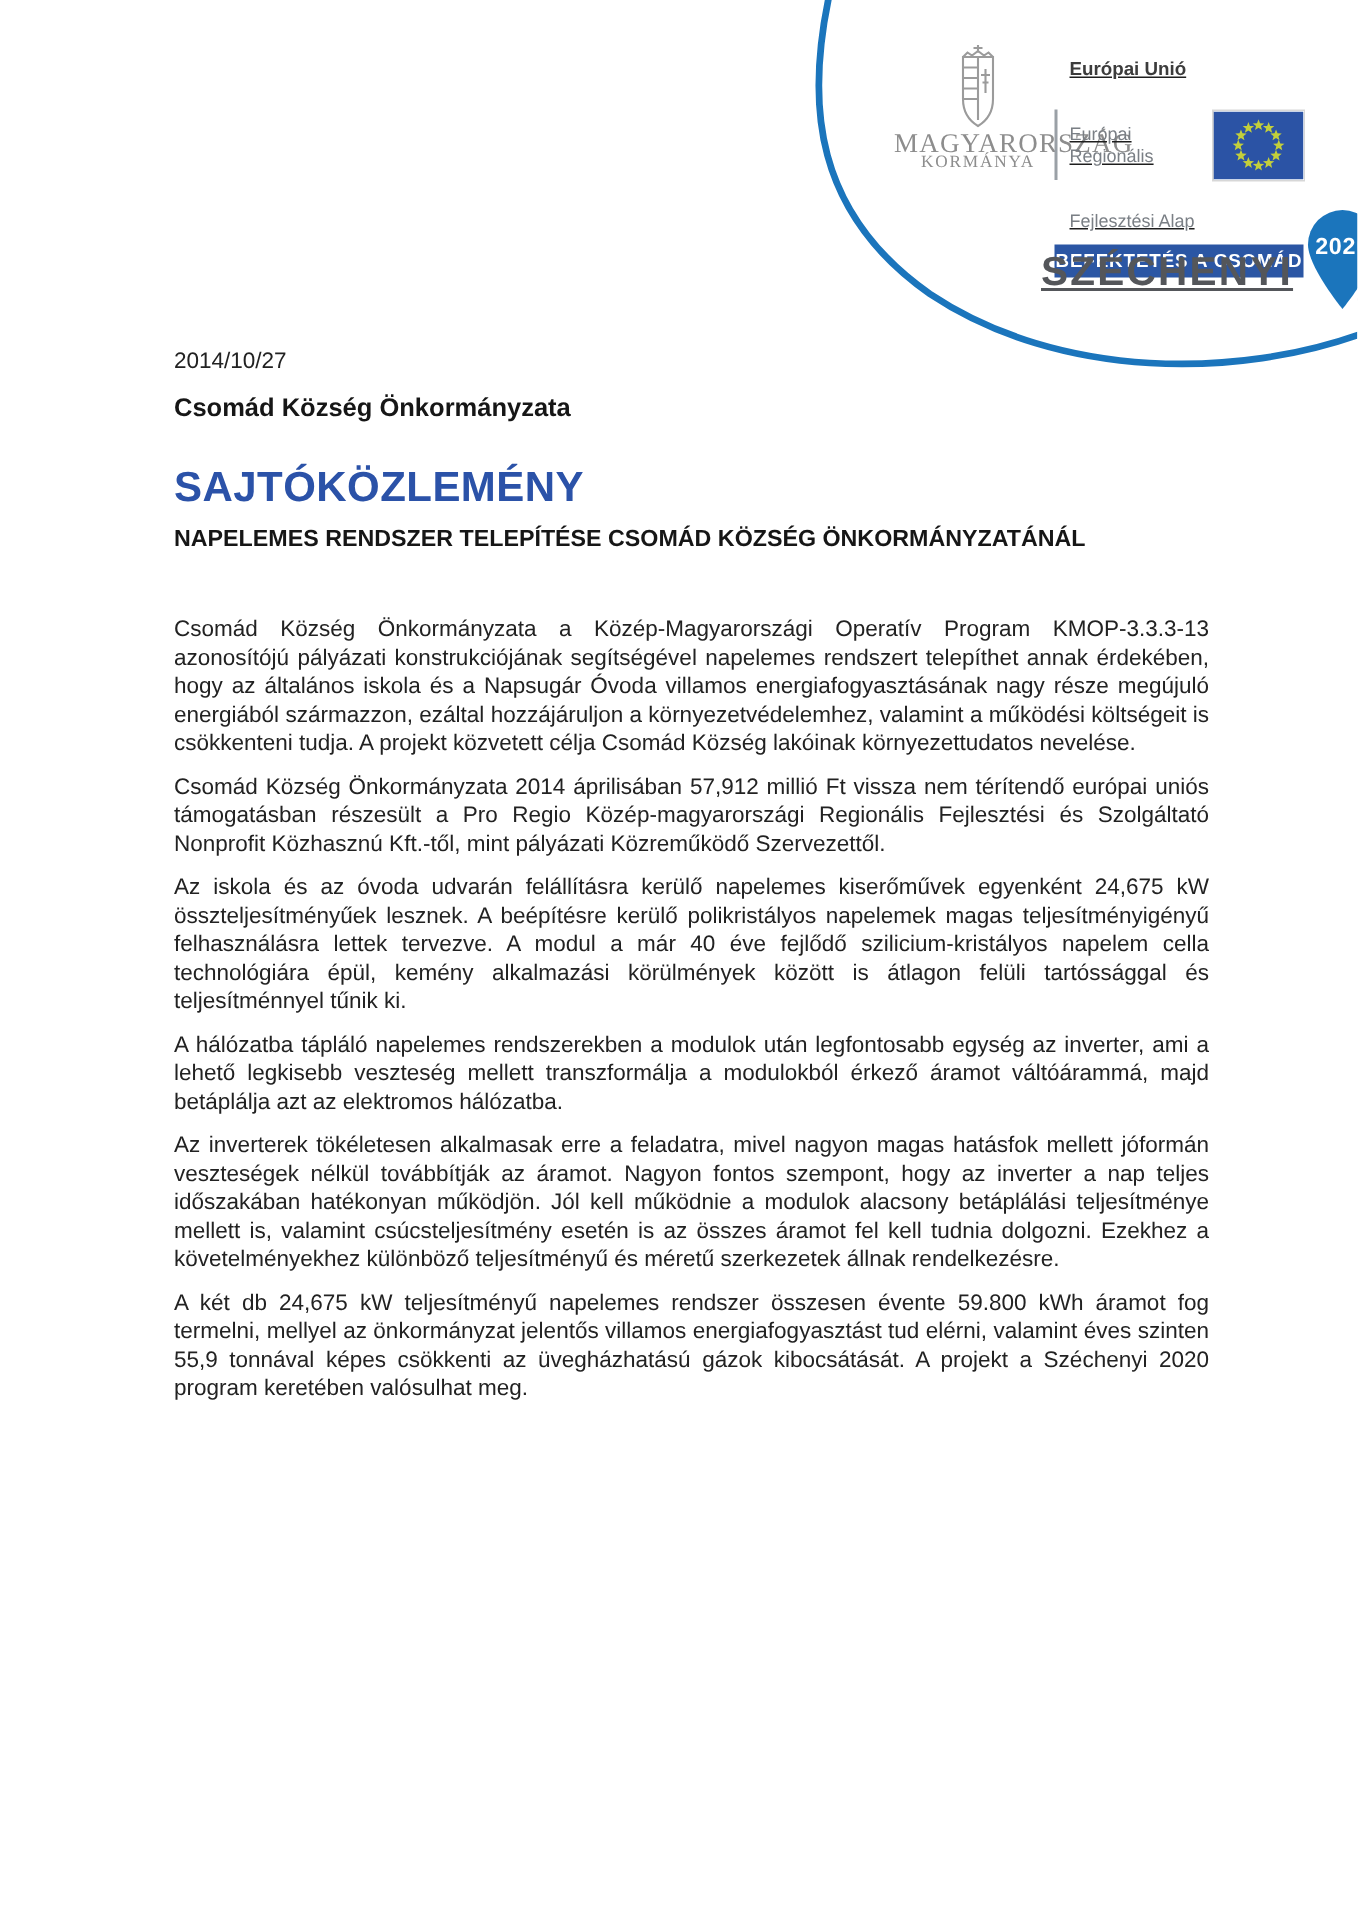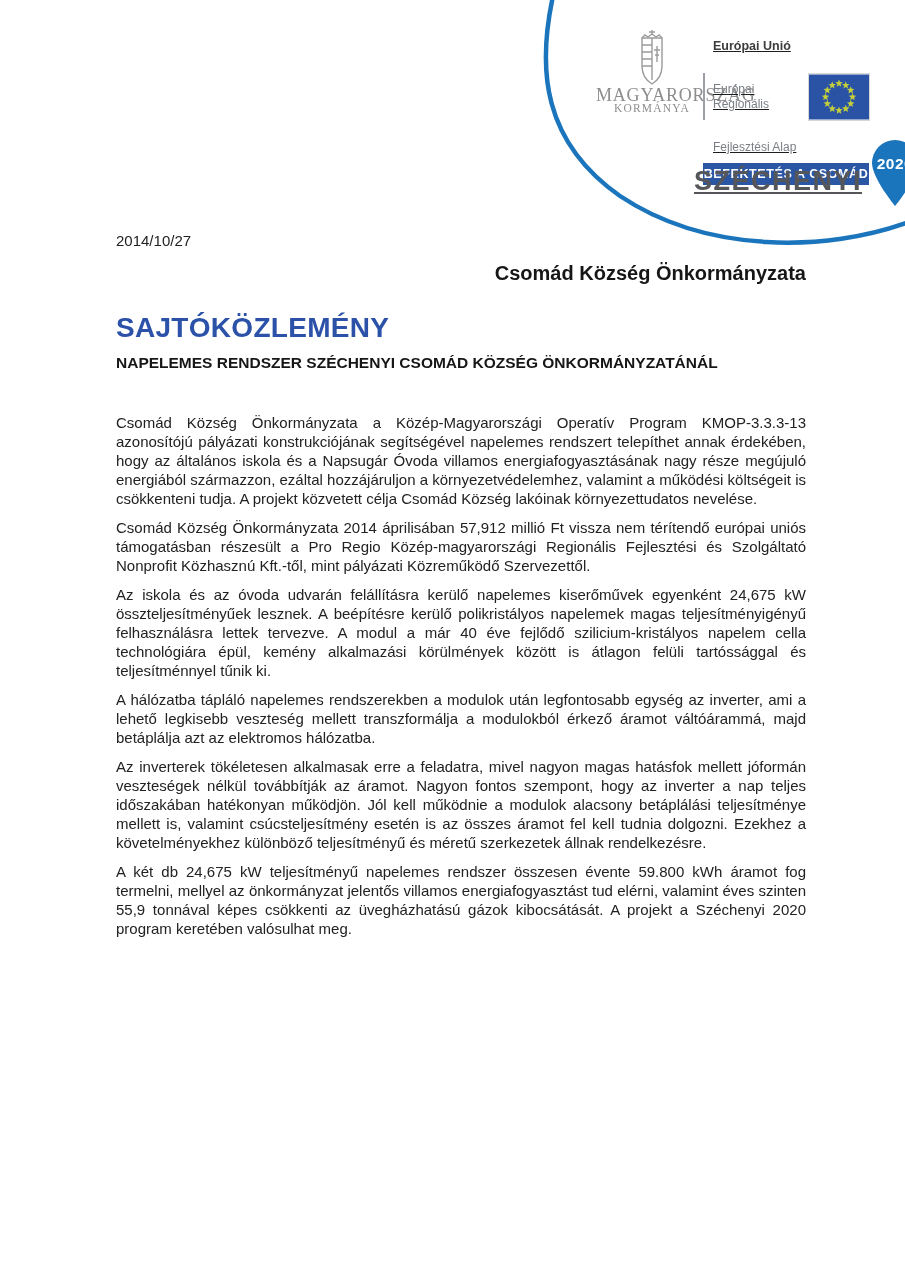--- a/index.html
+++ b/index.html
@@ -48,21 +48,21 @@
   }
   .szechenyi-word {
     font-size:27px; font-weight:bold; letter-spacing:1.5px;
     color:#54565a; line-height:27px; padding-top:14px;text-decoration:underline;
   }
   .szechenyi-pin { margin-left:5px; }
 
   
   .content { position:absolute; left:116px; top:188px; width:690px;margin-top:44px; }
   .doc-date { font-size:15px; color:#222; margin-bottom:13px; }
-  .doc-org  { font-size:20px; font-weight:bold; color:#161616;text-align:right; }
+  .doc-org  { font-size:17px; font-weight:bold; color:#161616; }
   .doc-title {
     margin-top:27px;
     font-size:28px; font-weight:bold; color:#2b52a8; letter-spacing:0.3px;
   }
   .doc-subtitle { margin-top:10px; font-size:15.5px; font-weight:bold; color:#161616; }
   .doc-lead {
     margin-top:12px; font-size:15px; font-weight:bold; color:#161616;
     text-align:justify; line-height:19px;
   }
   .doc-body { margin-top:41px; }
@@ -132,21 +132,21 @@
       <path d="M28 68 C28 68 5 40 5 25 A23 23 0 1 1 51 25 C51 40 28 68 28 68 Z" fill="#1b75bc"></path>
       <text x="28" y="31" text-anchor="middle" font-family="Liberation Sans, sans-serif" font-size="15.5" font-weight="bold" fill="#ffffff" letter-spacing="0.5">2020</text>
     </svg>
   </div>
 
   <div class="content">
     <div class="doc-date">2014/10/27</div>
     <div class="doc-org">Csomád Község Önkormányzata</div>
 
     <h1 class="doc-title">SAJTÓKÖZLEMÉNY</h1>
-    <h2 class="doc-subtitle">NAPELEMES RENDSZER SZÉCHENYI CSOMÁD KÖZSÉG ÖNKORMÁNYZATÁNÁL</h2>
+    <h2 class="doc-subtitle">NAPELEMES RENDSZER TELEPÍTÉSE CSOMÁD KÖZSÉG ÖNKORMÁNYZATÁNÁL</h2>
 
     <div class="doc-body">
       <p>Csomád Község Önkormányzata a Közép-Magyarországi Operatív Program KMOP-3.3.3-13 azonosítójú pályázati konstrukciójának segítségével napelemes rendszert telepíthet annak érdekében, hogy az általános iskola és a Napsugár Óvoda villamos energiafogyasztásának nagy része megújuló energiából származzon, ezáltal hozzájáruljon a környezetvédelemhez, valamint a működési költségeit is csökkenteni tudja. A projekt közvetett célja Csomád Község lakóinak környezettudatos nevelése.</p>
       <p>Csomád Község Önkormányzata 2014 áprilisában 57,912 millió Ft vissza nem térítendő európai uniós támogatásban részesült a Pro Regio Közép-magyarországi Regionális Fejlesztési és Szolgáltató Nonprofit Közhasznú Kft.-től, mint pályázati Közreműködő Szervezettől.</p>
       <p>Az iskola és az óvoda udvarán felállításra kerülő napelemes kiserőművek egyenként 24,675 kW összteljesítményűek lesznek. A beépítésre kerülő polikristályos napelemek magas teljesítményigényű felhasználásra lettek tervezve. A modul a már 40 éve fejlődő szilicium-kristályos napelem cella technológiára épül, kemény alkalmazási körülmények között is átlagon felüli tartóssággal és teljesítménnyel tűnik ki.</p>
       <p>A hálózatba tápláló napelemes rendszerekben a modulok után legfontosabb egység az inverter, ami a lehető legkisebb veszteség mellett transzformálja a modulokból érkező áramot váltóárammá, majd betáplálja azt az elektromos hálózatba.</p>
       <p>Az inverterek tökéletesen alkalmasak erre a feladatra, mivel nagyon magas hatásfok mellett jóformán veszteségek nélkül továbbítják az áramot. Nagyon fontos szempont, hogy az inverter a nap teljes időszakában hatékonyan működjön. Jól kell működnie a modulok alacsony betáplálási teljesítménye mellett is, valamint csúcsteljesítmény esetén is az összes áramot fel kell tudnia dolgozni. Ezekhez a követelményekhez különböző teljesítményű és méretű szerkezetek állnak rendelkezésre.</p>
       <p>A két db 24,675 kW teljesítményű napelemes rendszer összesen évente 59.800 kWh áramot fog termelni, mellyel az önkormányzat jelentős villamos energiafogyasztást tud elérni, valamint éves szinten 55,9 tonnával képes csökkenti az üvegházhatású gázok kibocsátását. A projekt a Széchenyi 2020 program keretében valósulhat meg.</p>
     </div>
   </div>

